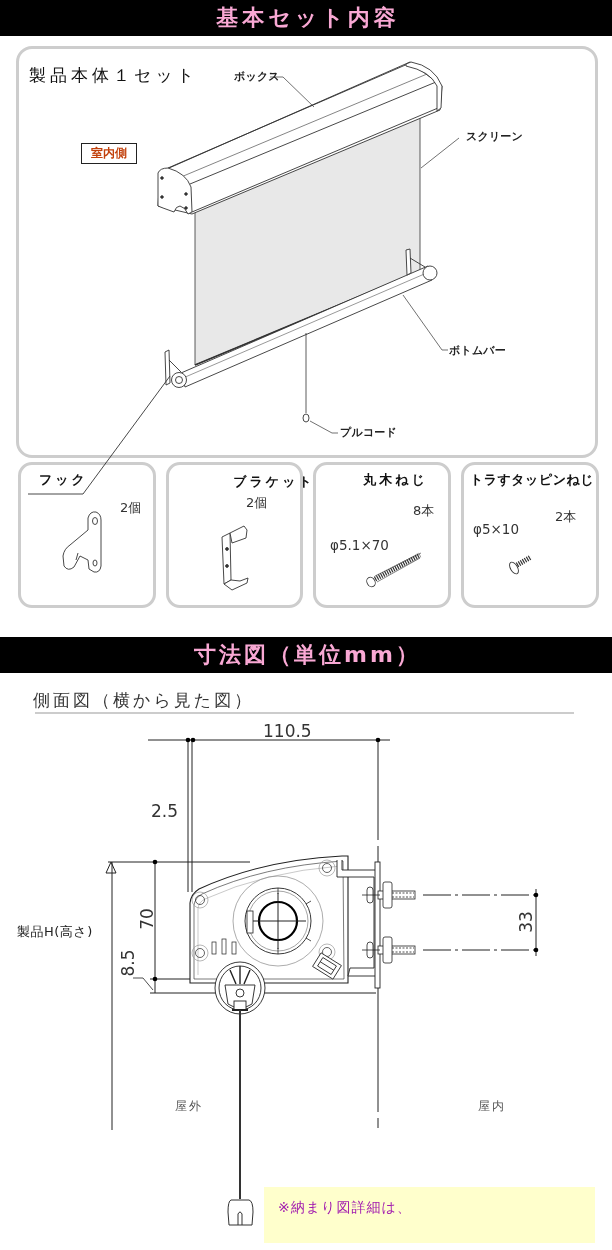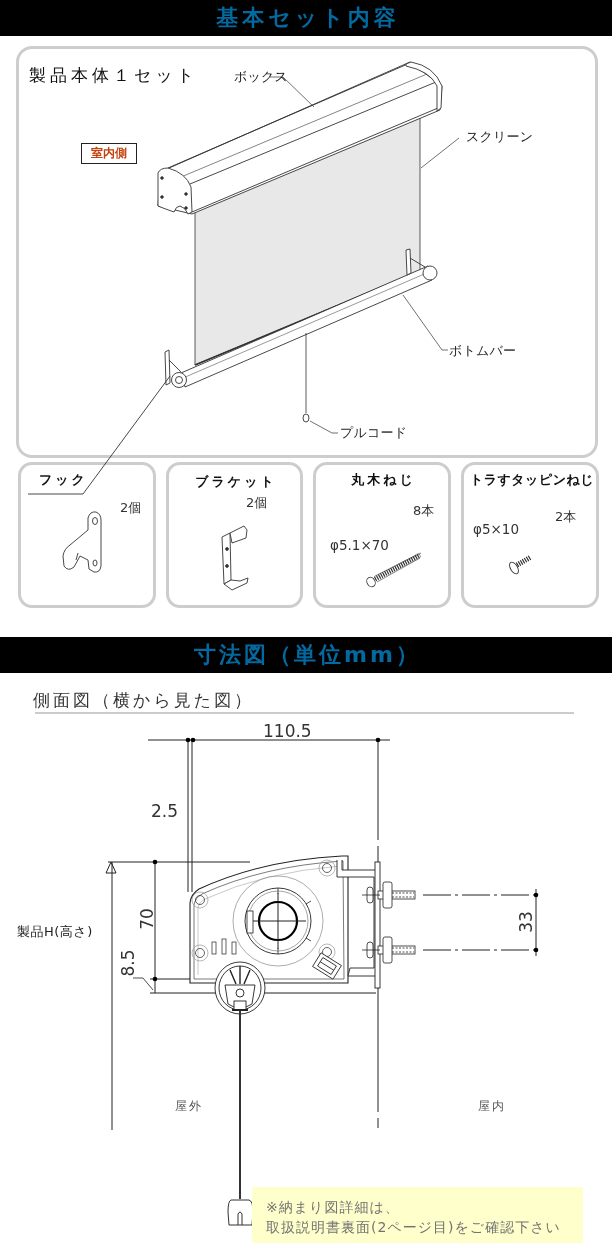--- a/index.html
+++ b/index.html
@@ -1,29 +1,29 @@
 <!DOCTYPE html>
 <html><head>
 <meta charset="utf-8">
 <style>
   html,body{margin:0;padding:0;background:#ffffff;}
   body{width:612px;height:1250px;position:relative;overflow:hidden;font-family:"DejaVu Sans","Liberation Sans",sans-serif;color:#222;}
-  .bar{position:absolute;left:0;width:612px;height:36px;background:#000;color:#0369a1;text-align:center;line-height:36px;font-size:22px;font-weight:bold;letter-spacing:4px;text-indent:4px;z-index:1;}
+  .bar{position:absolute;left:0;width:612px;height:36px;background:#000;color:#f9a8d4;text-align:center;line-height:36px;font-size:22px;font-weight:bold;letter-spacing:4px;text-indent:4px;z-index:1;}
   .panel{position:absolute;border:3px solid #cdcdcd;border-radius:16px;background:#fff;box-sizing:border-box;z-index:1;}
   .small{border-radius:14px;}
   svg.layer{position:absolute;left:0;top:0;width:612px;height:1250px;pointer-events:none;z-index:2;}
   .t{position:absolute;white-space:nowrap;z-index:3;}
-  .callout{font-size:13px;line-height:10px;font-weight:normal;color:#222;letter-spacing:0.2px;}
+  .callout{font-size:11px;line-height:10px;font-weight:bold;color:#222;letter-spacing:0.2px;}
   .pname{font-size:13px;line-height:16px;font-weight:bold;letter-spacing:3px;color:#111;text-align:center;}
   .qty{font-size:13px;line-height:16px;color:#333;}
   .spec{font-size:13.5px;line-height:16px;color:#333;}
   .dim{font-size:17px;line-height:18px;color:#333;}
   .rot{transform:translate(-50%,-50%) rotate(-90deg);transform-origin:center center;}
   .side{font-size:12px;line-height:14px;color:#555;letter-spacing:2px;}
-  .note{position:absolute;left:252px;top:1187px;width:331px;height:56px;background:#ffffcc;z-index:3;box-sizing:border-box;padding:10px 0 0 14px;color:#737373;font-size:14px;line-height:20px;letter-spacing:1px;}
+  .note{position:absolute;left:264px;top:1187px;width:331px;height:56px;background:#ffffcc;z-index:3;box-sizing:border-box;padding:10px 0 0 14px;color:#a21caf;font-size:14px;line-height:20px;letter-spacing:1px;}
   .note div{white-space:nowrap;}
   .inside-box{position:absolute;left:81px;top:143px;width:56px;height:21px;border:1.5px solid #222;box-sizing:border-box;text-align:center;font-size:12px;line-height:18px;font-weight:bold;color:#c2410c;z-index:3;background:#fff;}
 </style>
 </head>
 <body>
 
 <div class="bar" style="top:0;">基本セット内容</div>
 
 <div class="panel" style="left:16px;top:46px;width:582px;height:412px;"></div>
 <div class="panel small" style="left:18px;top:462px;width:138px;height:146px;"></div>
@@ -35,24 +35,24 @@
 <div class="inside-box">室内側</div>
 
 <div class="t callout" style="left:234px;top:72px;">ボックス</div>
 <div class="t callout" style="left:466px;top:132px;">スクリーン</div>
 <div class="t callout" style="left:449px;top:346px;">ボトムバー</div>
 <div class="t callout" style="left:340px;top:428px;">プルコード</div>
 
 <div class="t pname" style="left:39px;top:472px;text-align:center;">フック</div>
 <div class="t qty" style="left:120px;top:500px;">2個</div>
 
-<div class="t pname" style="left:166px;top:474px;width:140px;">ブラケット</div>
+<div class="t pname" style="left:176px;top:474px;width:140px;padding-left:28px;">ブラケット</div>
 <div class="t qty" style="left:246px;top:495px;">2個</div>
 
-<div class="t pname" style="left:313px;top:472px;width:141px;">丸木ねじ</div>
+<div class="t pname" style="left:313px;top:472px;width:141px;padding-left:12px;">丸木ねじ</div>
 <div class="t spec" style="left:330px;top:503px;margin-top:34px;">φ5.1×70</div>
 <div class="t qty" style="left:413px;top:503px;">8本</div>
 
 <div class="t pname" style="left:461px;top:472px;width:142px;letter-spacing:0.5px;">トラすタッピンねじ</div>
 <div class="t spec" style="left:473px;top:509px;margin-top:12px;">φ5×10</div>
 <div class="t qty" style="left:555px;top:509px;">2本</div>
 
 <div class="bar" style="top:637px;letter-spacing:3px;text-indent:3px;">寸法図（単位mm）</div>
 <div class="t" style="left:33px;top:690px;font-size:17px;line-height:20px;letter-spacing:3px;color:#333;">側面図（横から見た図）</div>
 
@@ -60,21 +60,20 @@
 <div class="t dim" style="left:263px;top:722px;">110.5</div>
 <div class="t dim rot" style="left:147px;top:919px;">70</div>
 <div class="t dim rot" style="left:128px;top:963px;">8.5</div>
 <div class="t dim rot" style="left:526px;top:922px;">33</div>
 <div class="t" style="left:17px;top:924px;font-size:13px;line-height:16px;color:#222;letter-spacing:0.5px;">製品H(高さ)</div>
 <div class="t side" style="left:175px;top:1099px;">屋外</div>
 <div class="t side" style="left:478px;top:1099px;">屋内</div>
 
 <div class="note">
   <div>※納まり図詳細は、</div>
-  <div>取扱説明書裏面(2ページ目)をご確認下さい</div>
 </div>
 
 <svg class="layer" viewBox="0 0 612 1250" xmlns="http://www.w3.org/2000/svg">
 
   <g fill="none" stroke="#333" stroke-width="0.9" stroke-linejoin="round">
     <polygon points="195,211 420,117 420,271 195,365" fill="#e8e8e8" stroke="#333" stroke-width="0.8"></polygon>
     <polygon points="160,172 410,62 442,86 440,110 192,214 158,206" fill="#fff"></polygon>
     <line x1="168" y1="168" x2="410" y2="63"></line>
     <line x1="181" y1="177" x2="427" y2="74" stroke-width="0.6"></line>
     <line x1="190" y1="184" x2="436" y2="82"></line>

